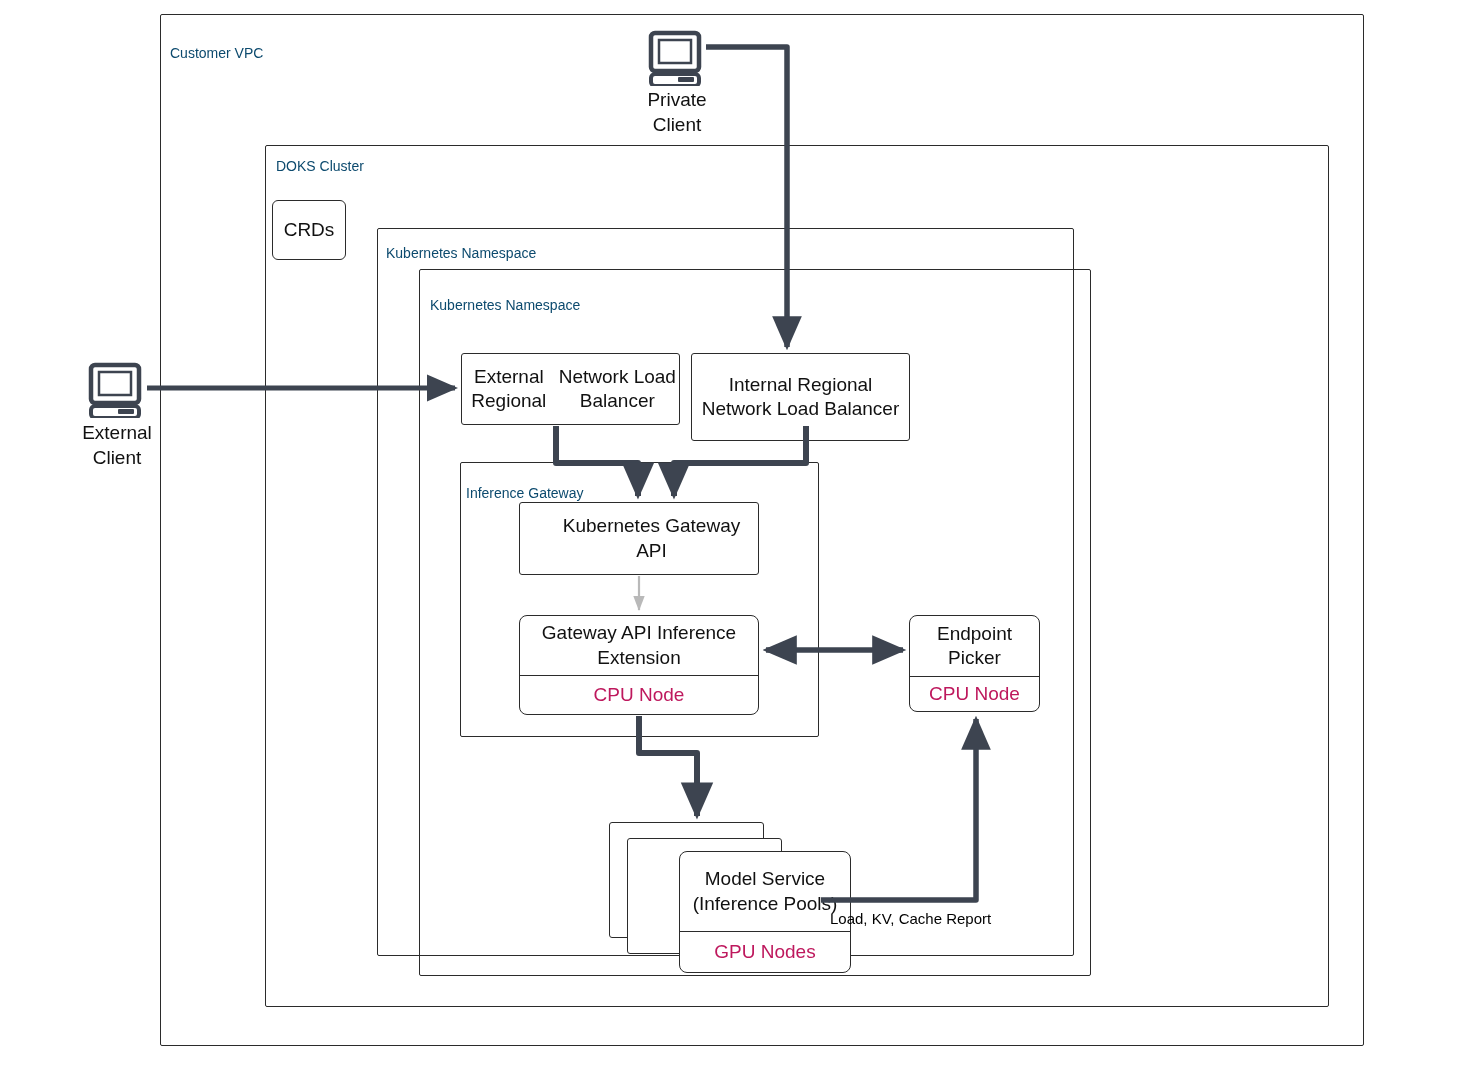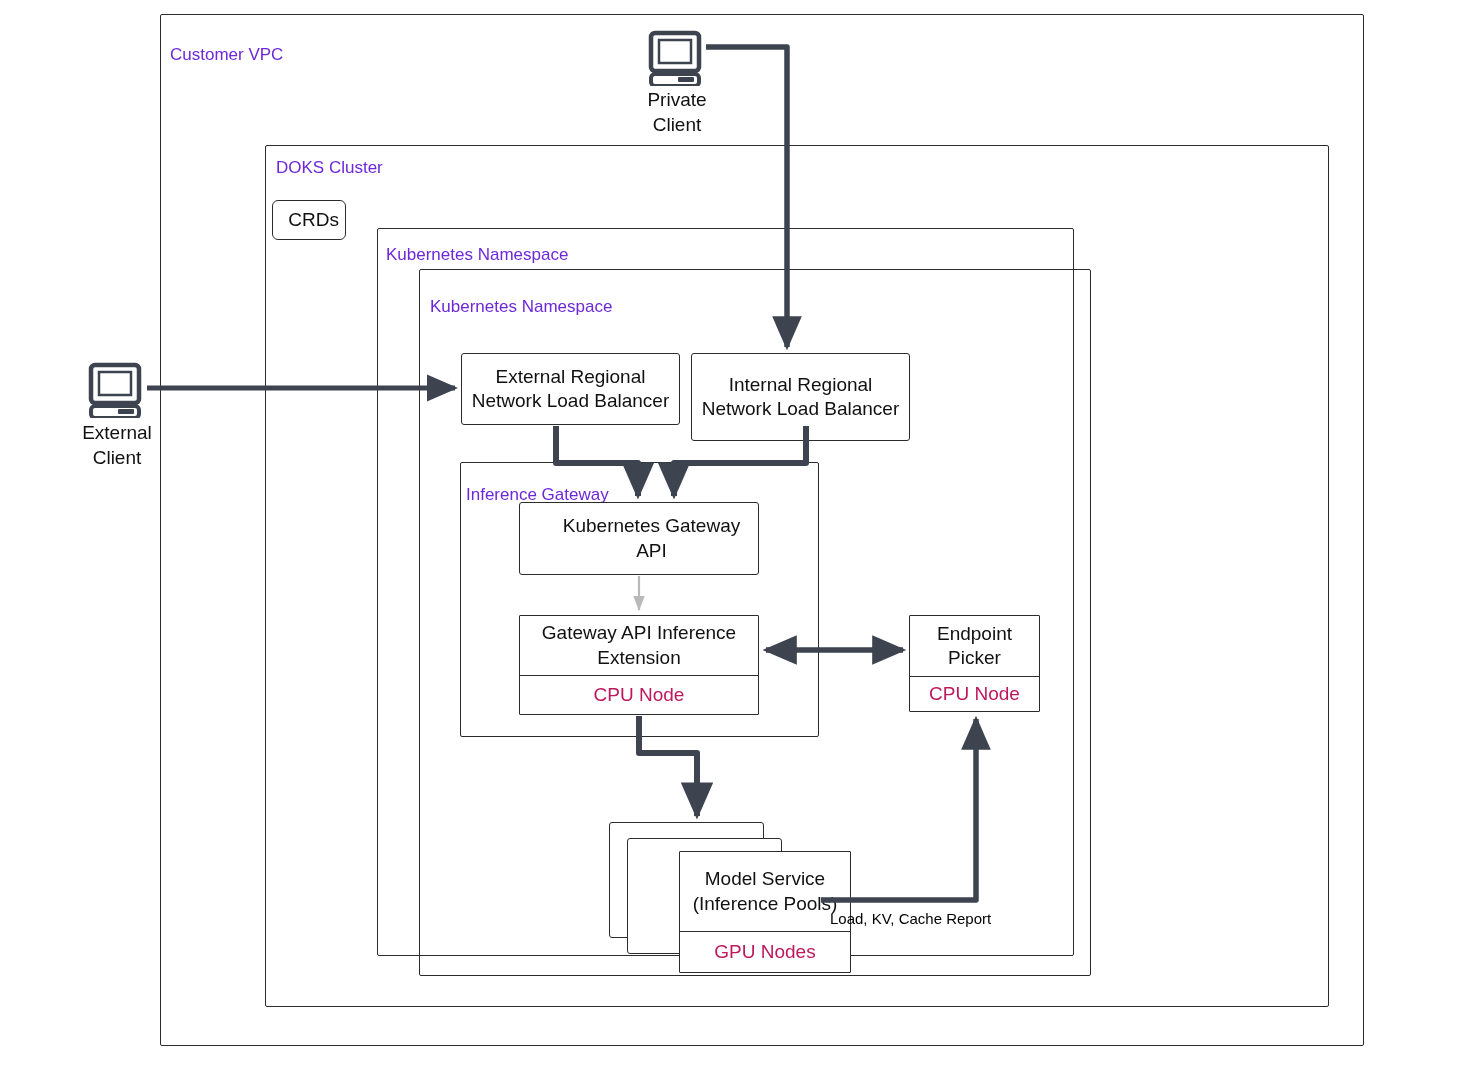--- a/index.html
+++ b/index.html
@@ -1,26 +1,26 @@
 <!DOCTYPE html>
 <html><head>
 <meta charset="utf-8">
 <style>
   html,body{margin:0;padding:0;background:#ffffff;}
   body{width:1470px;height:1072px;font-family:"Liberation Sans",sans-serif;color:#000;}
   #stage{position:relative;width:1470px;height:1072px;overflow:hidden;}
 
   .container-box{position:absolute;border:1.6px solid #2b2b2b;background:transparent;border-radius:2px;box-sizing:border-box;}
-  .container-label{position:absolute;font-size:17px;color:#6d28d9;white-space:nowrap;line-height:1;}
+  .container-label{position:absolute;font-size:14px;color:#0c4a6e;white-space:nowrap;line-height:1;}
 
   .node{position:absolute;border:1.6px solid #2b2b2b;background:#ffffff;box-sizing:border-box;border-radius:3px;
         display:flex;align-items:center;justify-content:center;text-align:center;font-size:19px;color:#111;line-height:1.28;}
   .node .txt{padding:0 6px;}
 
-  .split-node{position:absolute;border:1.6px solid #2b2b2b;background:#ffffff;box-sizing:border-box;border-radius:1px;
+  .split-node{position:absolute;border:1.6px solid #2b2b2b;background:#ffffff;box-sizing:border-box;border-radius:8px;
         display:flex;flex-direction:column;}
   .split-node .top{flex:1;display:flex;align-items:center;justify-content:center;text-align:center;font-size:19px;line-height:1.28;color:#111;}
   .split-node .bot{height:38px;border-top:1.6px solid #2b2b2b;display:flex;align-items:center;justify-content:center;font-size:19px;color:#be185d;}
 
   .stack-ghost{position:absolute;border:1.6px solid #2b2b2b;background:#ffffff;box-sizing:border-box;border-radius:3px;}
 
   .cap{position:absolute;font-size:19px;color:#111;text-align:center;line-height:1.3;white-space:nowrap;}
   .edge-label{position:absolute;font-size:15px;color:#000000;white-space:nowrap;}
 
   svg.overlay{position:absolute;left:0;top:0;width:1470px;height:1072px;pointer-events:none;}
@@ -39,25 +39,25 @@
 
   <div class="container-box" style="left:377px;top:228px;width:697px;height:728px;"></div>
   <div class="container-label" style="left:386px;top:246px;">Kubernetes Namespace</div>
 
   <div class="container-box" style="left:419px;top:269px;width:672px;height:707px;"></div>
   <div class="container-label" style="left:430px;top:298px;">Kubernetes Namespace</div>
 
   <div class="container-box" style="left:460px;top:462px;width:359px;height:275px;"></div>
   <div class="container-label" style="left:466px;top:486px;">Inference Gateway</div>
 
-  <div class="node" style="left:272px;top:200px;width:74px;height:40px;border-radius:6px;justify-content:flex-end;">
+  <div class="node" style="left:272px;top:200px;width:74px;height:60px;border-radius:6px;">
     <span class="txt">CRDs</span>
   </div>
 
-  <div class="node" style="left:461px;top:353px;width:219px;height:72px;flex-direction:column;">
+  <div class="node" style="left:461px;top:353px;width:219px;height:72px;flex-direction:row;">
     <span>External Regional</span>
     <span>Network Load Balancer</span>
   </div>
 
   <div class="node" style="left:691px;top:353px;width:219px;height:88px;flex-direction:column;">
     <span>Internal Regional</span>
     <span>Network Load Balancer</span>
   </div>
 
   <div class="node" style="left:519px;top:502px;width:240px;height:73px;padding-left:25px;">

